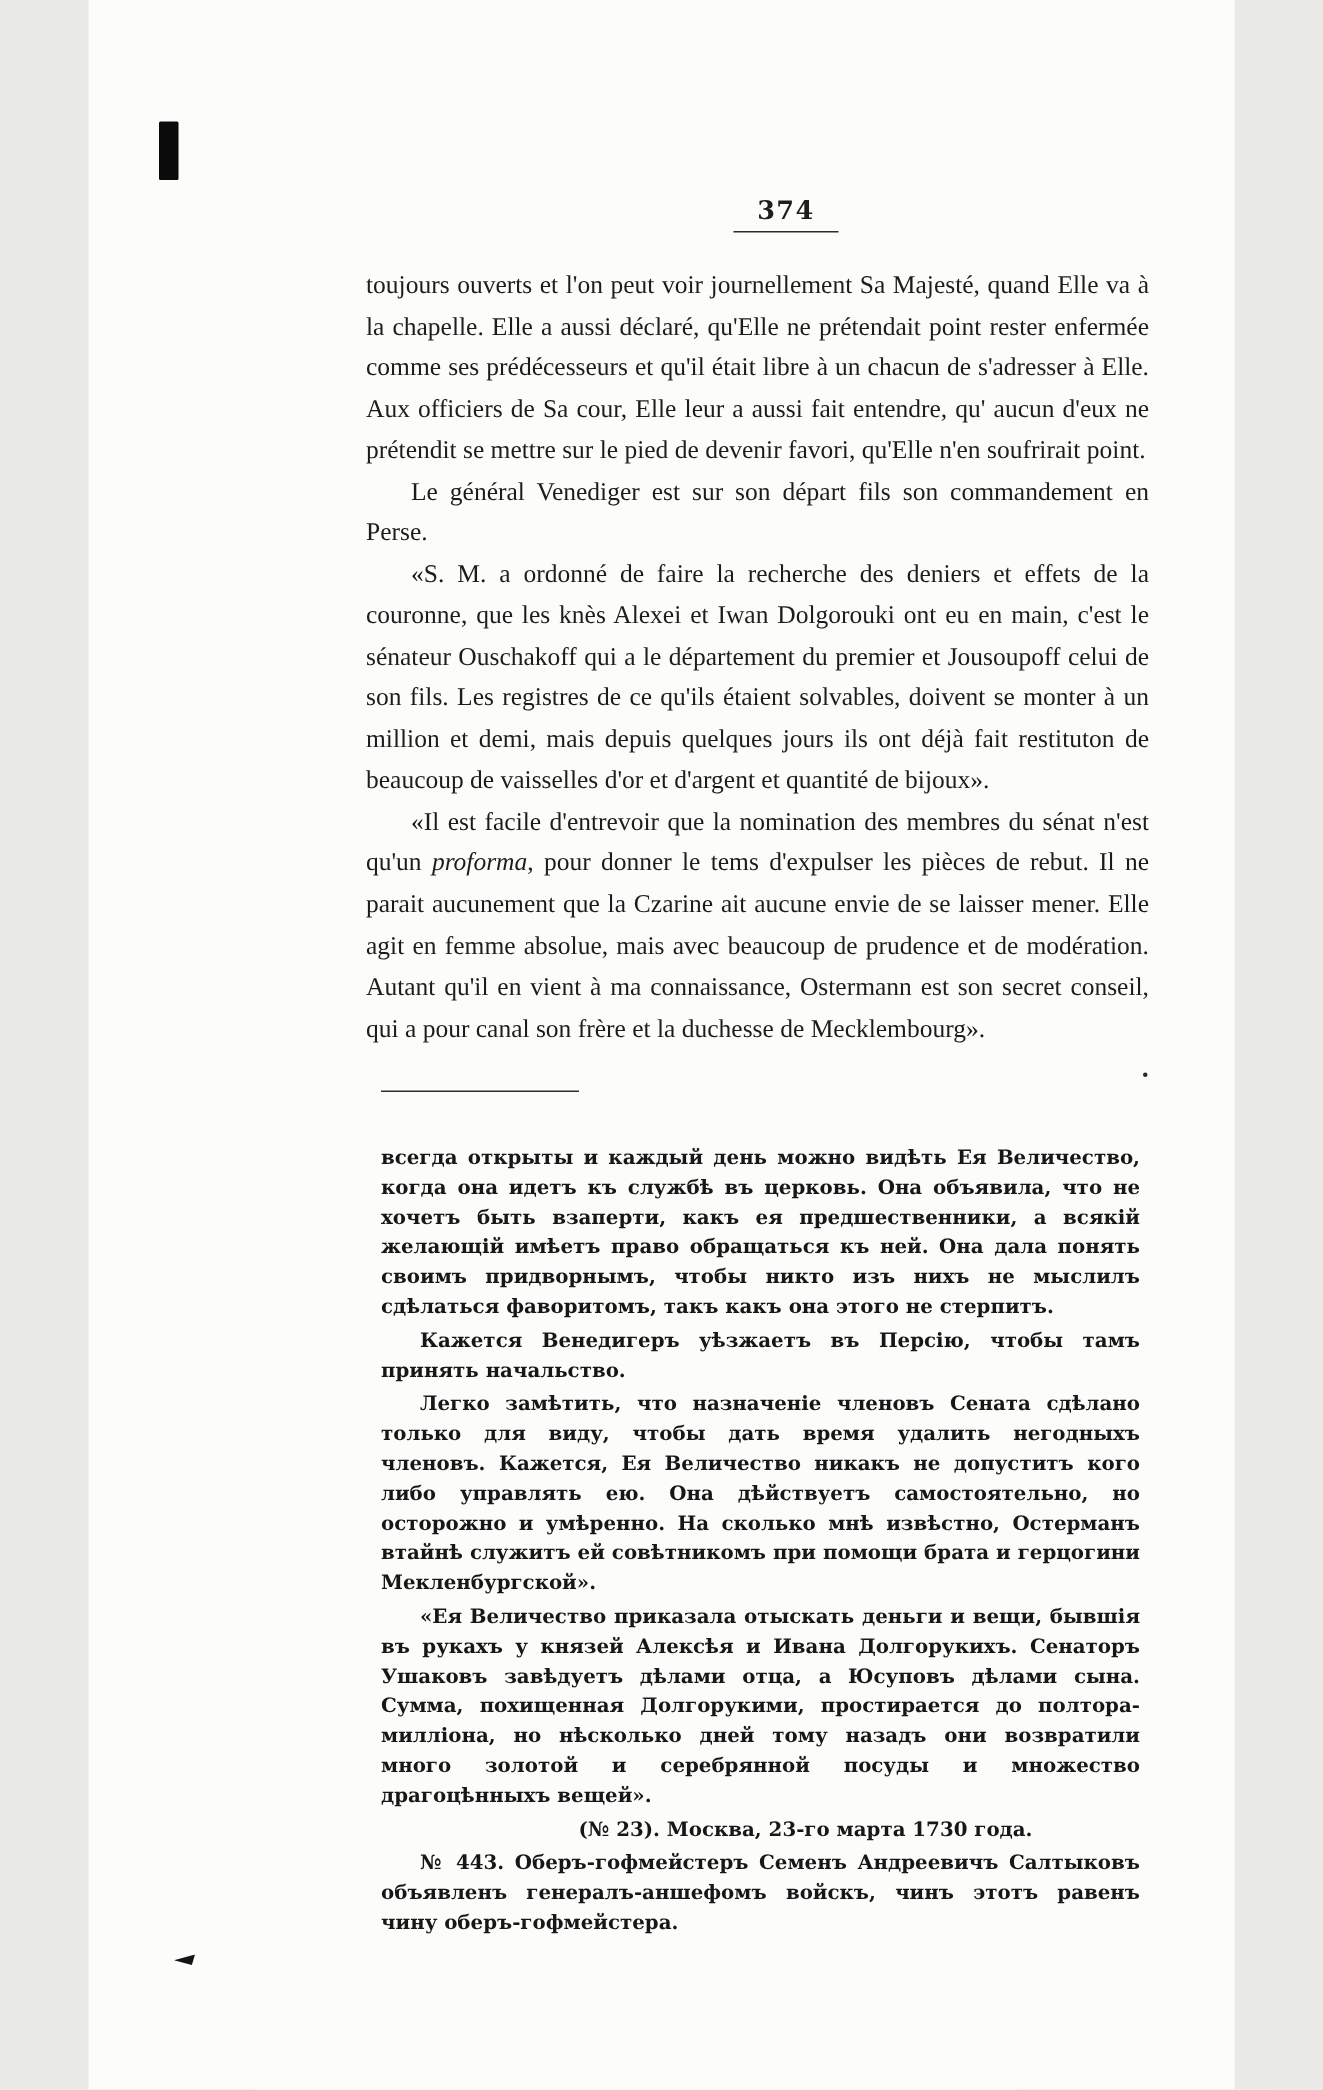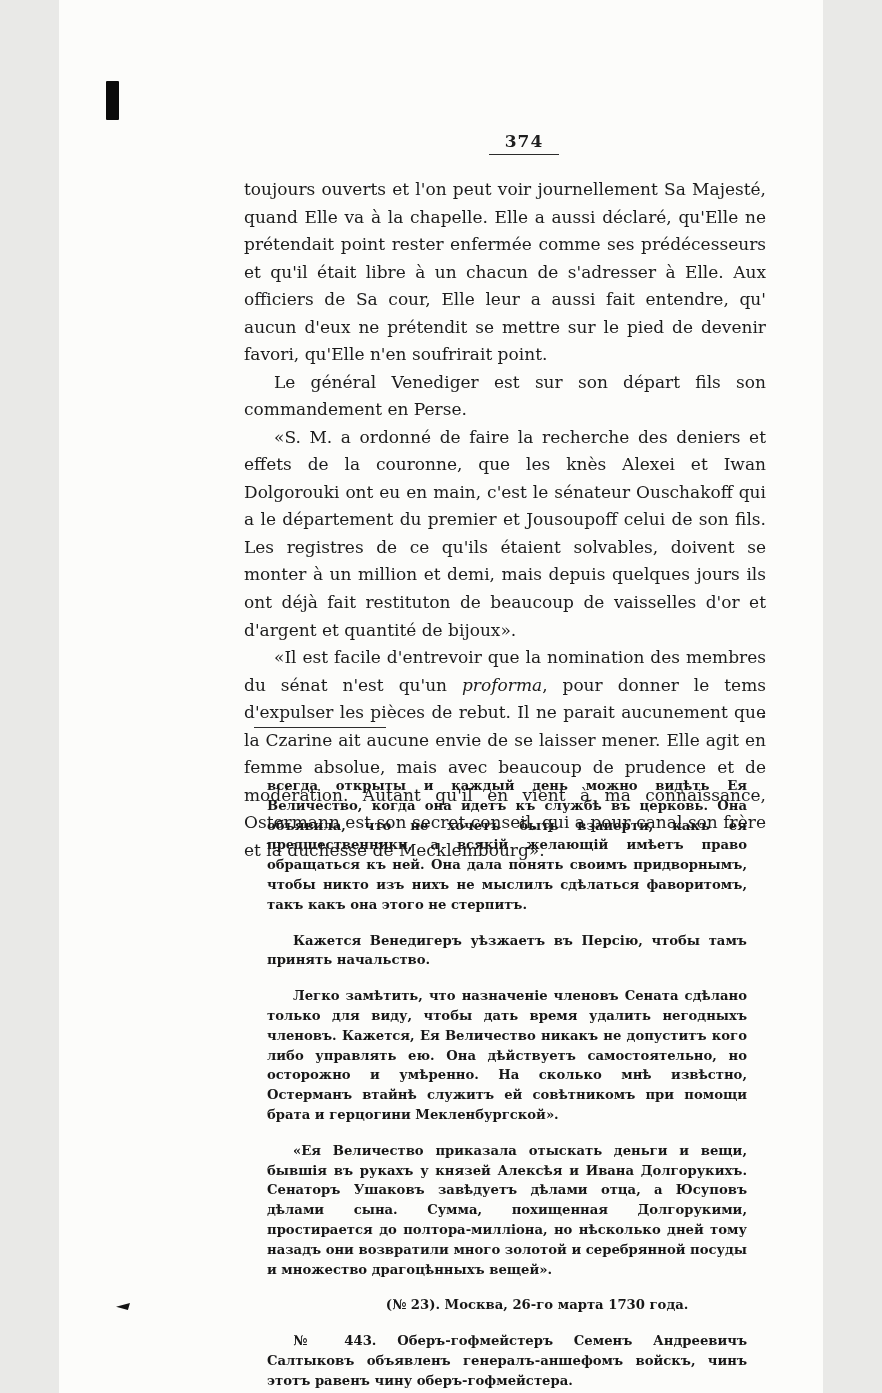--- a/index.html
+++ b/index.html
@@ -64,20 +64,21 @@
   
   .french-block {
     position: absolute;
     left: 185px;
     top: 176px;
     width: 522px;
     font-size: 17px;
     line-height: 1.62;
     text-align: justify;
     color: #1c1c1c;
+    font-family: Liberation Serif, serif;
   }
   .french-block p {
     margin: 0;
     text-indent: 30px;
   }
   .french-block p.noindent {
     text-indent: 0;
   }
   .french-block i {
     font-style: italic;
@@ -96,21 +97,21 @@
     left: 192px;
     top: 760px;
     width: 512px;
     font-size: 13.2px;
     line-height: 1.5;
     font-weight: 700;
     text-align: justify;
     color: #171717;
   }
   .russian-block p {
-    margin: 16px;
+    margin: 3px;
     text-indent: 26px;
   }
   .russian-block p.noindent {
     text-indent: 0;
   }
   .russian-block p.dateline {
     text-indent: 0;
     text-align: center;
     padding-left: 60px;
     font-weight: 600;
@@ -138,19 +139,19 @@
 
   <div class="speck"></div>
 
   <div class="footnote-rule"></div>
 
   <div class="russian-block">
     <p class="noindent">всегда открыты и каждый день можно видѣть Ея Величество, когда она идетъ къ службѣ въ церковь. Она объявила, что не хочетъ быть взаперти, какъ ея предшественники, а всякій желающій имѣетъ право обращаться къ ней. Она дала понять своимъ придворнымъ, чтобы никто изъ нихъ не мыслилъ сдѣлаться фаворитомъ, такъ какъ она этого не стерпитъ.</p>
     <p>Кажется Венедигеръ уѣзжаетъ въ Персію, чтобы тамъ принять начальство.</p>
     <p>Легко замѣтить, что назначеніе членовъ Сената сдѣлано только для виду, чтобы дать время удалить негодныхъ членовъ. Кажется, Ея Величество никакъ не допуститъ кого либо управлять ею. Она дѣйствуетъ самостоятельно, но осторожно и умѣренно. На сколько мнѣ извѣстно, Остерманъ втайнѣ служитъ ей совѣтникомъ при помощи брата и герцогини Мекленбургской».</p>
     <p>«Ея Величество приказала отыскать деньги и вещи, бывшія въ рукахъ у князей Алексѣя и Ивана Долгорукихъ. Сенаторъ Ушаковъ завѣдуетъ дѣлами отца, а Юсуповъ дѣлами сына. Сумма, похищенная Долгорукими, простирается до полтора-милліона, но нѣсколько дней тому назадъ они возвратили много золотой и серебрянной посуды и множество драгоцѣнныхъ вещей».</p>
-    <p class="dateline">(№ 23). Москва, 26-го марта 1730 года.</p>
+    <p class="dateline">(№ 23). Москва, 23-го марта 1730 года.</p>
     <p>№ 443. Оберъ-гофмейстеръ Семенъ Андреевичъ Салтыковъ объявленъ генералъ-аншефомъ войскъ, чинъ этотъ равенъ чину оберъ-гофмейстера.</p>
   </div>
 
   <div class="pen-mark"></div>
 
 </div>
 
 </body></html>

